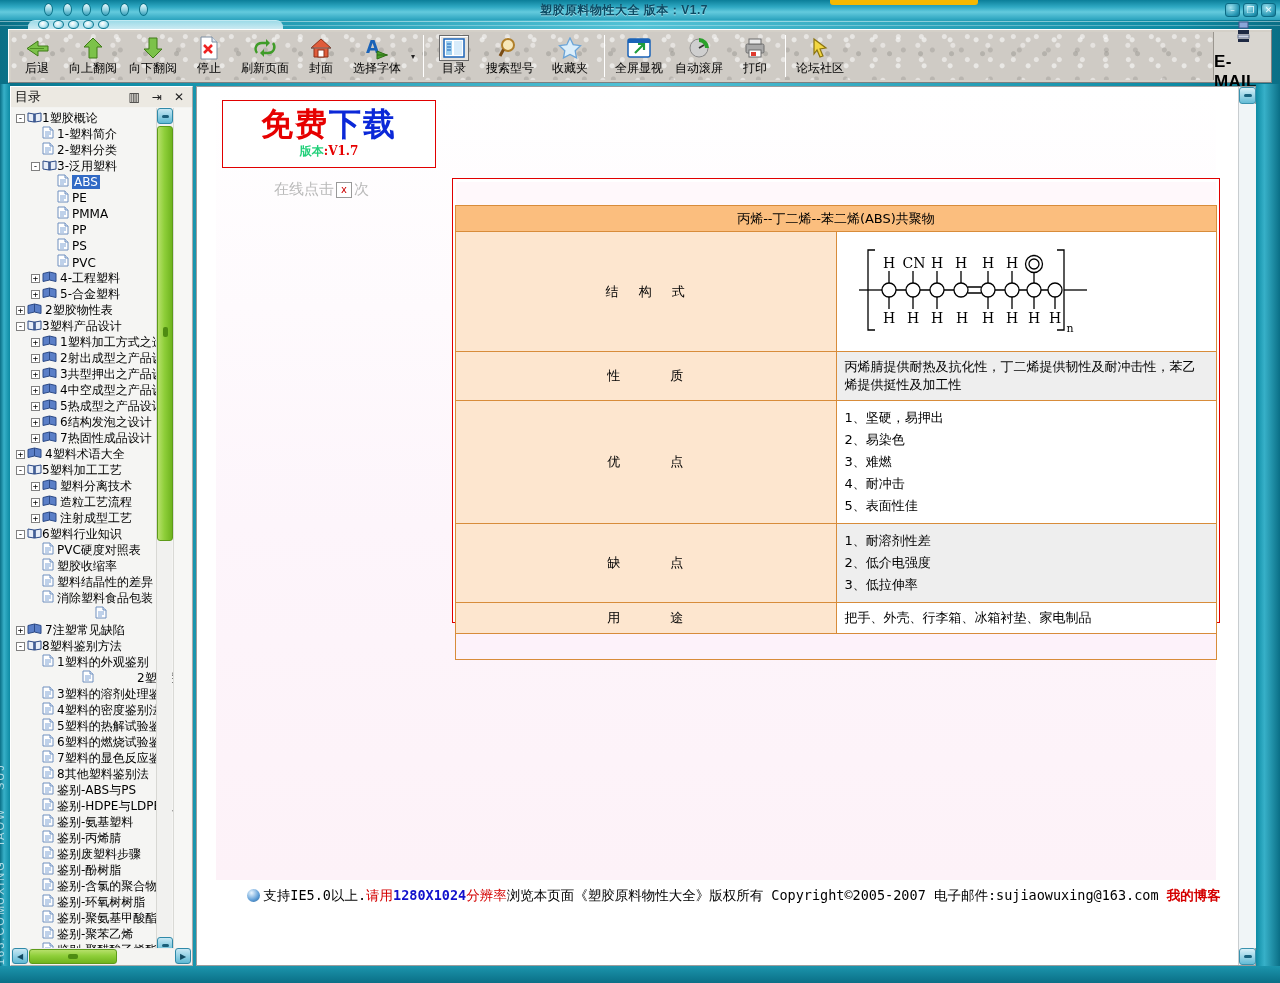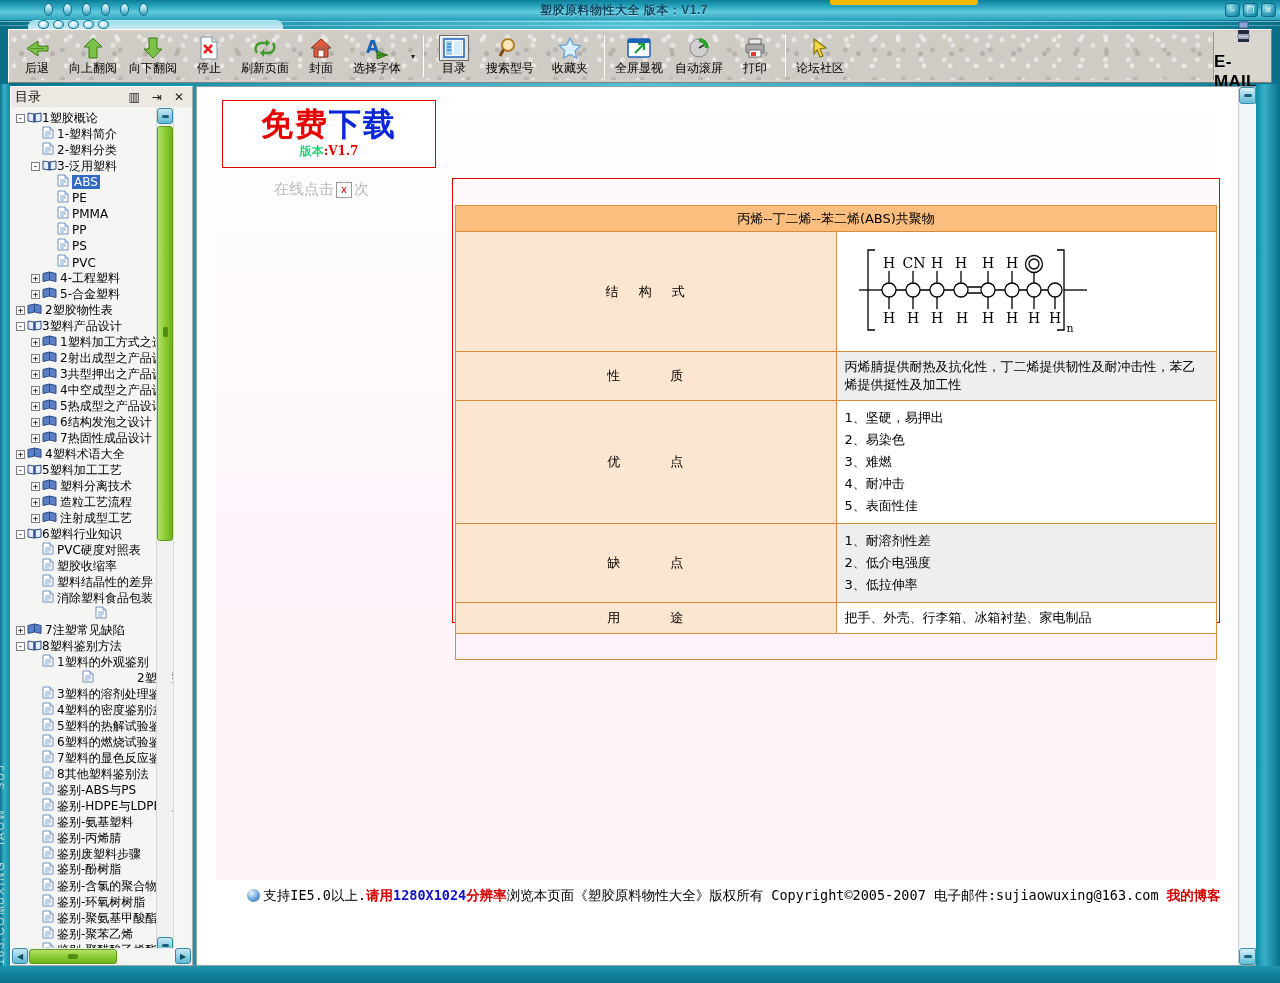--- a/index.html
+++ b/index.html
@@ -293,21 +293,21 @@
 
   
   .struct { padding:6px 0 6px 14px; }
 
   
   #footer {
     position:absolute; left:18px; top:795px; width:1000px;
     text-align:center; line-height:21px;
     font-size:13.5px; color:#000; font-family:"DejaVu Sans Mono", monospace;
   }
-  #footer .red { color:#d40000; font-weight:bold; }
+  #footer .red { color:#d40000; font-weight:normal; }
   #footer .blue { color:#1111cc; font-weight:bold; }
   #footer .blog { color:#d40000; font-weight:bold; }
   #footer .globe {
     display:inline-block; width:13px; height:13px; border-radius:50%;
     background: radial-gradient(circle at 35% 30%, #eaf6ff, #5b9bd5 60%, #2a5f92);
     vertical-align:-2px; margin-right:3px;
   }
 
   
   #main-vscroll {
@@ -950,21 +950,21 @@
         </div>
         <div class="node" style="padding-left: 19px;">
           <span class="pmspace"></span>
           <span class="ic-doc"><svg width="12" height="13" viewBox="0 0 12 13">
               <path d="M1 1h7l3 3v8H1z" fill="#fff" stroke="#6f8fbe"></path>
               <path d="M8 1v3h3" fill="#dde8f6" stroke="#6f8fbe"></path>
               <path d="M3 6h6M3 8h6M3 10h4" stroke="#7fa3d4"></path>
             </svg></span>
           <span class="txt">鉴别废塑料步骤</span>
         </div>
-        <div class="node" style="padding-left: 19px; align-items: flex-end;">
+        <div class="node" style="padding-left: 19px;">
           <span class="pmspace"></span>
           <span class="ic-doc"><svg width="12" height="13" viewBox="0 0 12 13">
               <path d="M1 1h7l3 3v8H1z" fill="#fff" stroke="#6f8fbe"></path>
               <path d="M8 1v3h3" fill="#dde8f6" stroke="#6f8fbe"></path>
               <path d="M3 6h6M3 8h6M3 10h4" stroke="#7fa3d4"></path>
             </svg></span>
           <span class="txt">鉴别-酚树脂</span>
         </div>
         <div class="node" style="padding-left: 19px;">
           <span class="pmspace"></span>

